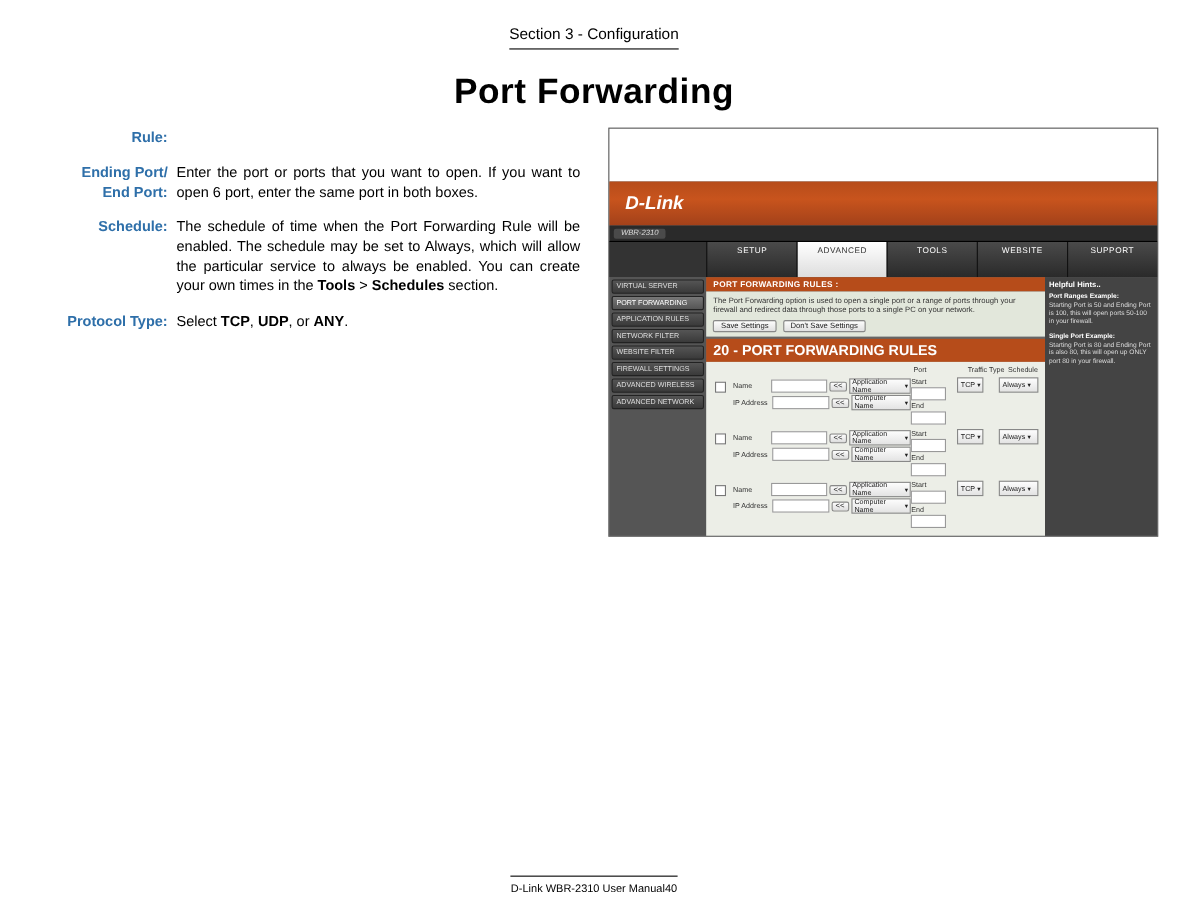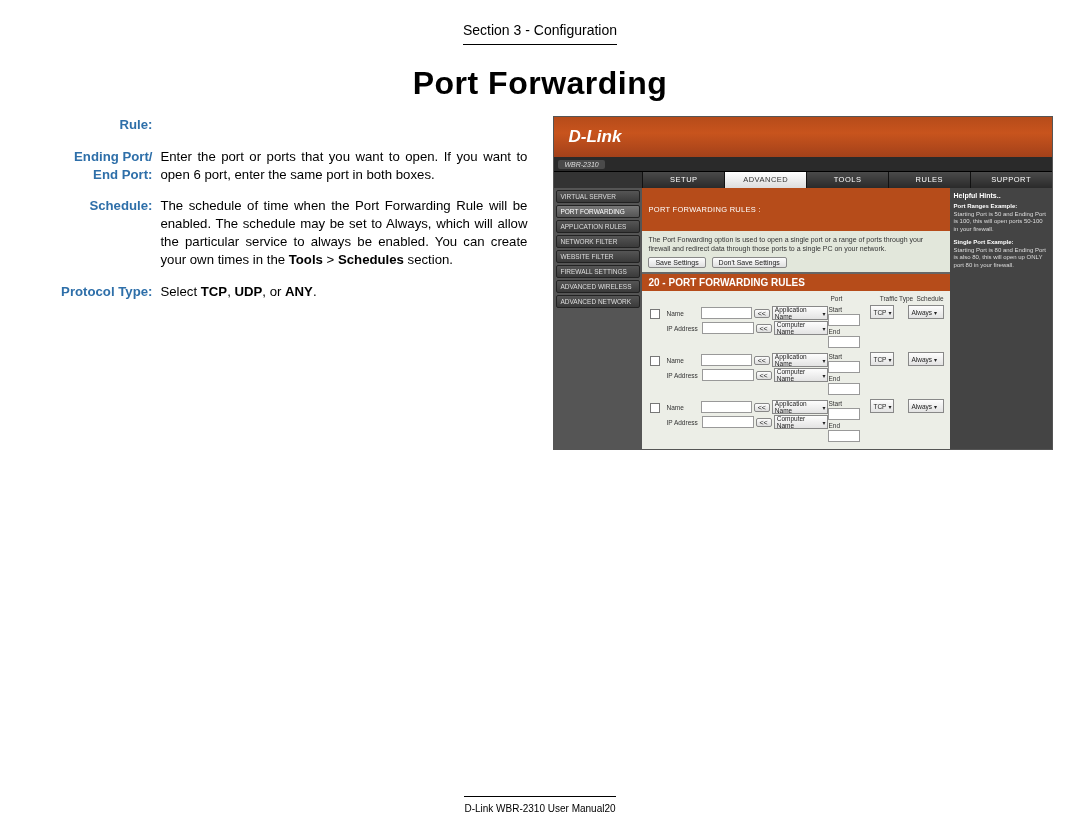--- a/index.html
+++ b/index.html
@@ -67,20 +67,21 @@
   .def-text b { font-weight: bold; }
   .right-col {
     flex: 1;
     border: 1px solid #555;
   }
   .router-ui {
     width: 100%;
     background: #666;
     font-size: 8px;
     color: #fff;
+    margin-top: 48px;
   }
   .brand-bar {
     background: linear-gradient(#b64c1a, #c8541d 40%, #a3411a);
     height: 40px;
     display: flex;
     align-items: center;
     padding-left: 14px;
   }
   .brand {
     color: #fff;
@@ -101,21 +102,21 @@
     color:#ddd;
     font-size:7px;
     font-style:italic;
     padding:1px 6px;
     margin-left:4px;
     border-radius:2px;
   }
   .nav-row {
     display: flex;
     background: #333;
-    height: 16px;
+    height: 32px;
   }
   .nav-spacer { width: 88px; background:#333;}
   .nav-cell {
     flex: 1;
     text-align: center;
     font-size: 7.5px;
     line-height: 16px;
     letter-spacing: 0.5px;
     border-left: 1px solid #111;
     background: linear-gradient(#4a4a4a,#2a2a2a);
@@ -145,22 +146,22 @@
   .side-item.active { background: linear-gradient(#777,#555); color:#fff;}
   .main {
     flex: 1;
     background: #666;
     padding: 0;
   }
   .panel-head {
     background: #b64c1a;
     color: #fff;
     font-size: 7.5px;
-    font-weight: normal;
-    padding: 17px 6px;
+    font-weight: bold;
+    padding: 2px 6px;
     letter-spacing: 0.3px;
   }
   .panel-body {
     background: #e2e7db;
     color: #333;
     padding: 4px 6px;
     font-size: 7px;
   }
   .panel-desc { line-height: 1.3; margin-bottom: 4px;}
   .btn {
@@ -169,21 +170,21 @@
     border: 1px solid #888;
     border-radius: 2px;
     padding: 1px 6px;
     font-size: 7px;
     color: #222;
     margin-right: 4px;
   }
   .rules-head {
     background: #b64c1a;
     color: #fff;
-    font-size: 10px;
+    font-size: 13px;
     font-weight: bold;
     padding: 3px 6px;
     margin-top: 2px;
   }
   .rules-body {
     background: #eceee7;
     padding: 2px 2px 4px 2px;
   }
   .th-row {
     display:flex;
@@ -279,21 +280,21 @@
           <span class="brand">D-Link</span>
         </div>
         <div class="model-strip">
           <span class="model-tab">WBR-2310</span>
         </div>
         <div class="nav-row">
           <div class="nav-spacer"></div>
           <div class="nav-cell">SETUP</div>
           <div class="nav-cell active">ADVANCED</div>
           <div class="nav-cell">TOOLS</div>
-          <div class="nav-cell">RULES</div>
+          <div class="nav-cell">WEBSITE</div>
           <div class="nav-cell">SUPPORT</div>
         </div>
         <div class="body-row">
           <div class="sidebar">
             <div class="side-item">VIRTUAL SERVER</div>
             <div class="side-item active">PORT FORWARDING</div>
             <div class="side-item">APPLICATION RULES</div>
             <div class="side-item">NETWORK FILTER</div>
             <div class="side-item">WEBSITE FILTER</div>
             <div class="side-item">FIREWALL SETTINGS</div>
@@ -419,15 +420,15 @@
               <span>Starting Port is 80 and Ending Port is also 80, this will open up ONLY port 80 in your firewall.</span>
             </div>
           </div>
         </div>
       </div>
     </div>
   </div>
 
   <div class="footer">
     <span>D-Link WBR-2310 User Manual</span>
-    <span>20</span>
+    <span>40</span>
   </div>
 </div>
 
 </body></html>

